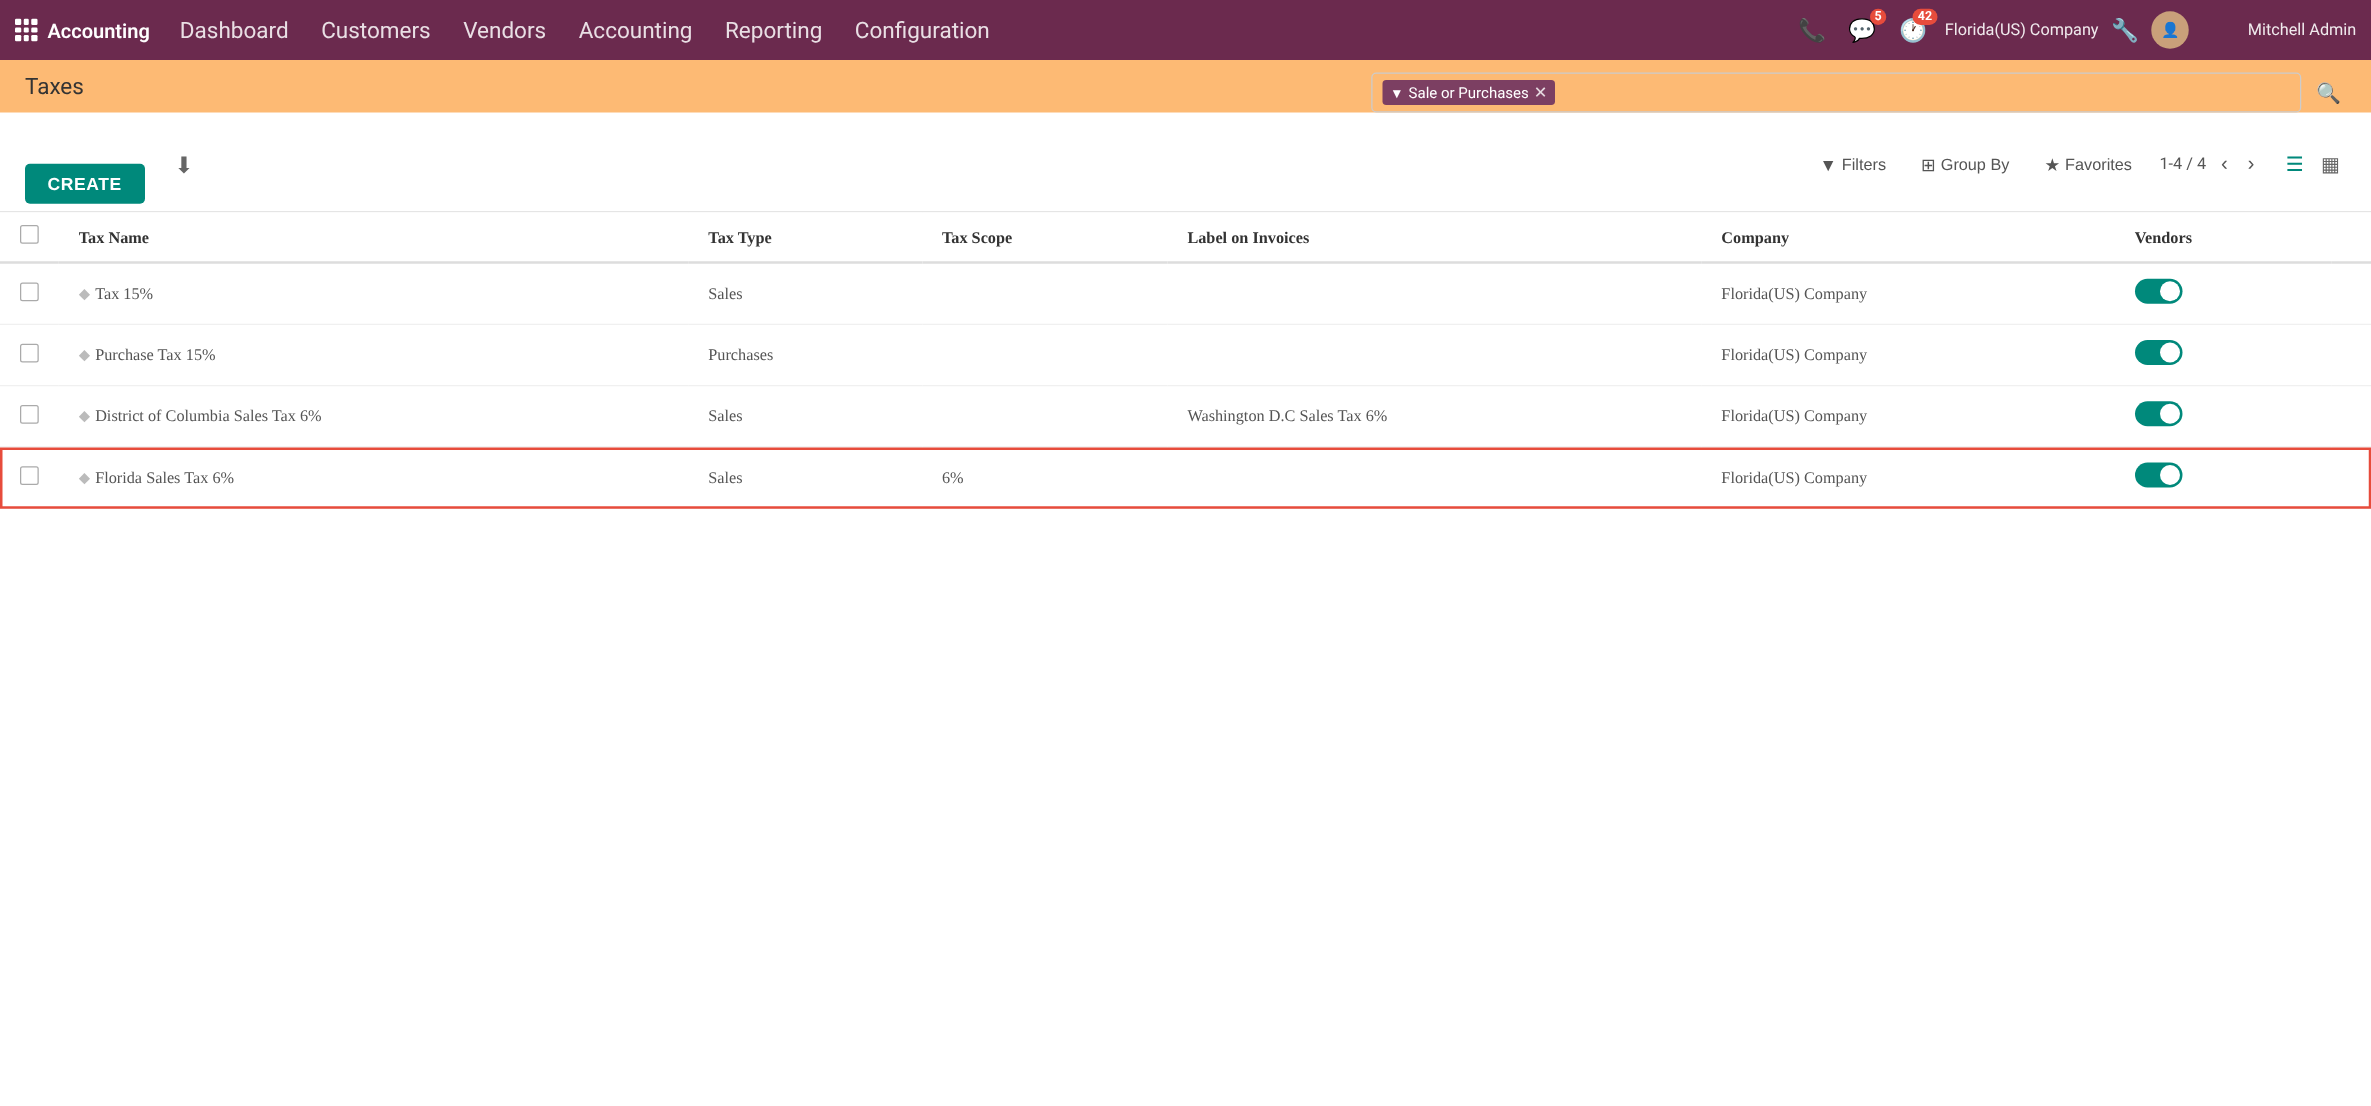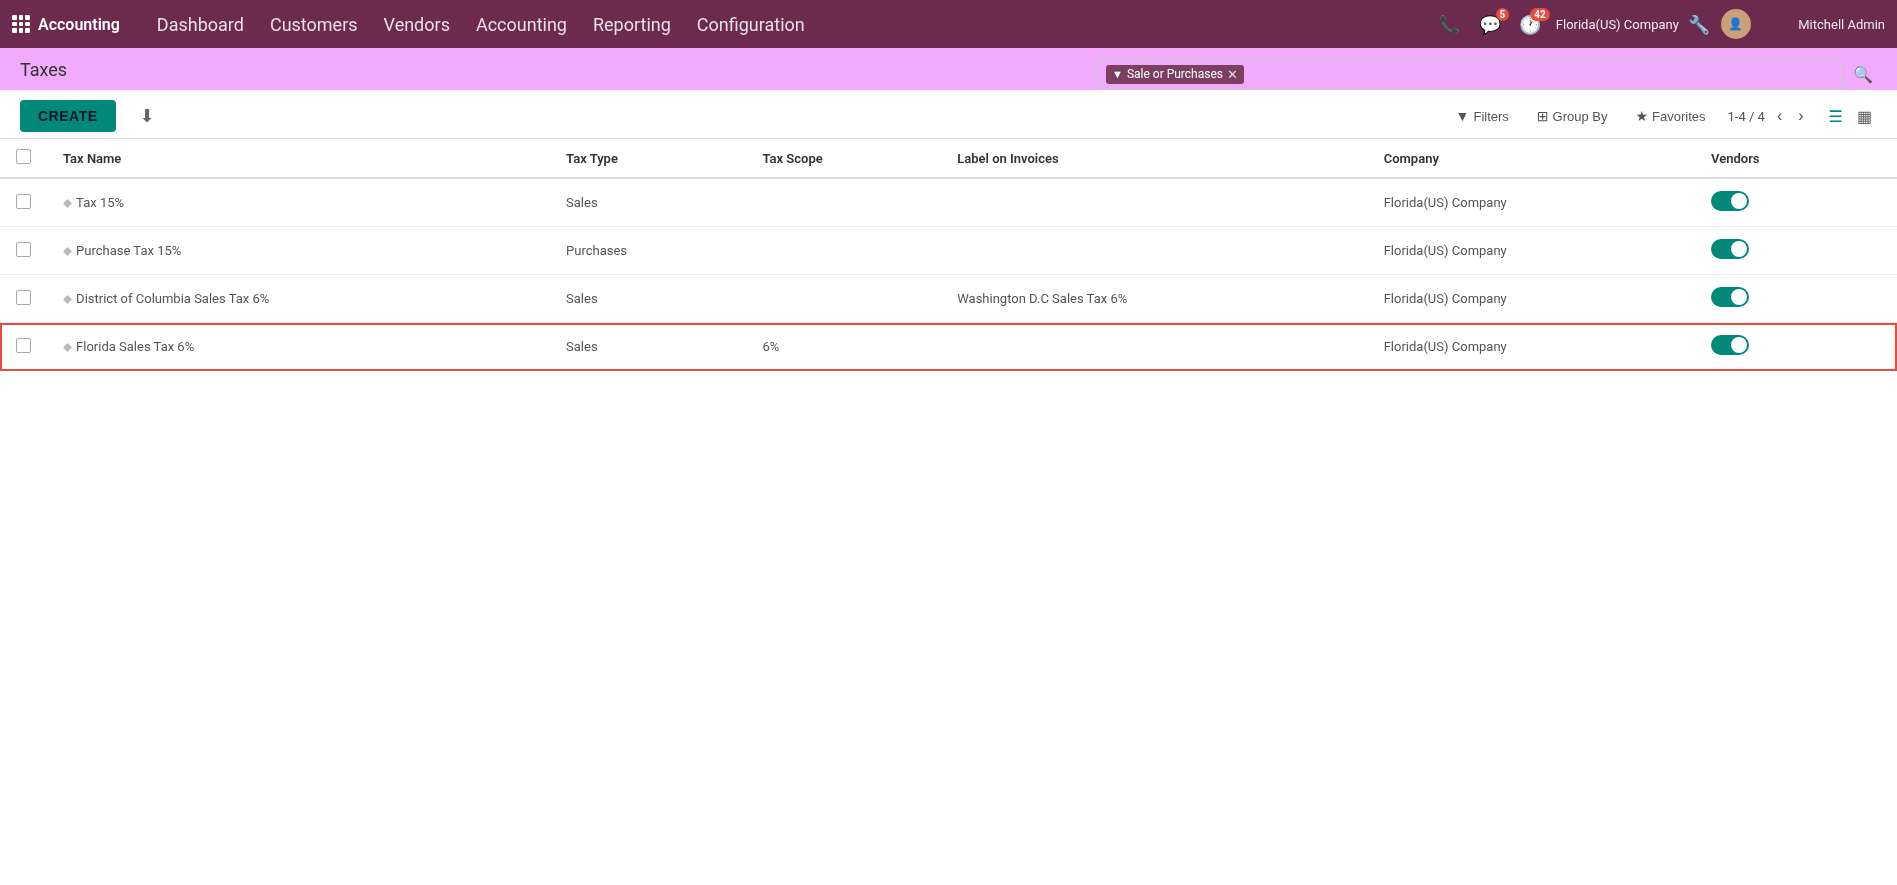--- a/index.html
+++ b/index.html
@@ -6,21 +6,21 @@
     body { font-family: -apple-system, BlinkMacSystemFont, 'Segoe UI', Roboto, sans-serif; font-size: 14px; background: #f0f0f0; color: #333; }
 
     
     .topnav {
       background: #6b2a4e;
       color: white;
       display: flex;
       align-items: center;
       height: 48px;
       padding: 0 12px;
-      gap: 17px;
+      gap: 4px;
     }
     .topnav-brand {
       display: flex;
       align-items: center;
       gap: 8px;
       margin-right: 8px;
     }
     .topnav-brand-icon {
       display: grid;
       grid-template-columns: 1fr 1fr 1fr;
@@ -103,28 +103,29 @@
       min-height: calc(100vh - 48px);
     }
     .page-title {
       font-size: 20px;
       color: #333;
       font-weight: 400;
       margin-bottom: 10px;
     }
     .btn-create {
       background: #00897b;
-      color: #0f172a;
+      color: #ffffff;
       border: none;
       padding: 8px 18px;
       border-radius: 4px;
       font-size: 14px;
       font-weight: 600;
       cursor: pointer;
       letter-spacing: 0.5px;
+      margin-top: 31px;
     }
     .btn-download {
       background: none;
       border: none;
       color: #666;
       font-size: 18px;
       cursor: pointer;
       padding: 4px 8px;
     }
     .search-bar {
@@ -219,20 +220,21 @@
       font-size: 16px;
       padding: 3px 5px;
       border-radius: 3px;
     }
     .view-btn.active { color: #00897b; }
 
     
     .table-container {
       background: white;
       padding: 0 0;
+      font-family: Liberation Serif, serif;
     }
     table {
       width: 100%;
       border-collapse: collapse;
     }
     thead tr {
       border-bottom: 2px solid #ddd;
     }
     thead th {
       padding: 10px 16px;
@@ -348,21 +350,21 @@
     <span class="topnav-tools">🔧</span>
     <div class="avatar">
       <span>👤</span>
     </div>
     <span class="user-name">Mitchell Admin</span>
   </div>
 </nav>
 
 <div class="page">
 
-  <div style="display:flex; align-items:center; padding: 10px 20px 0 20px; background:#f0abfc; gap:4px;">
+  <div style="display:flex; align-items:center; padding: 10px 20px 0 20px; background:#fdba74; gap:4px;">
     <h1 class="page-title" style="flex:0 0 auto; font-size:18px; font-weight:400; color:#333;">Taxes</h1>
     <div style="flex:1; display:flex; align-items:center; gap:8px; margin-left:auto; max-width:780px;">
       <div class="search-bar">
         <div class="filter-tag">
           <span class="filter-tag-icon">▼</span>
           <span>Sale or Purchases</span>
           <span class="filter-tag-remove">✕</span>
         </div>
       </div>
       <span class="search-icon-btn">🔍</span>

